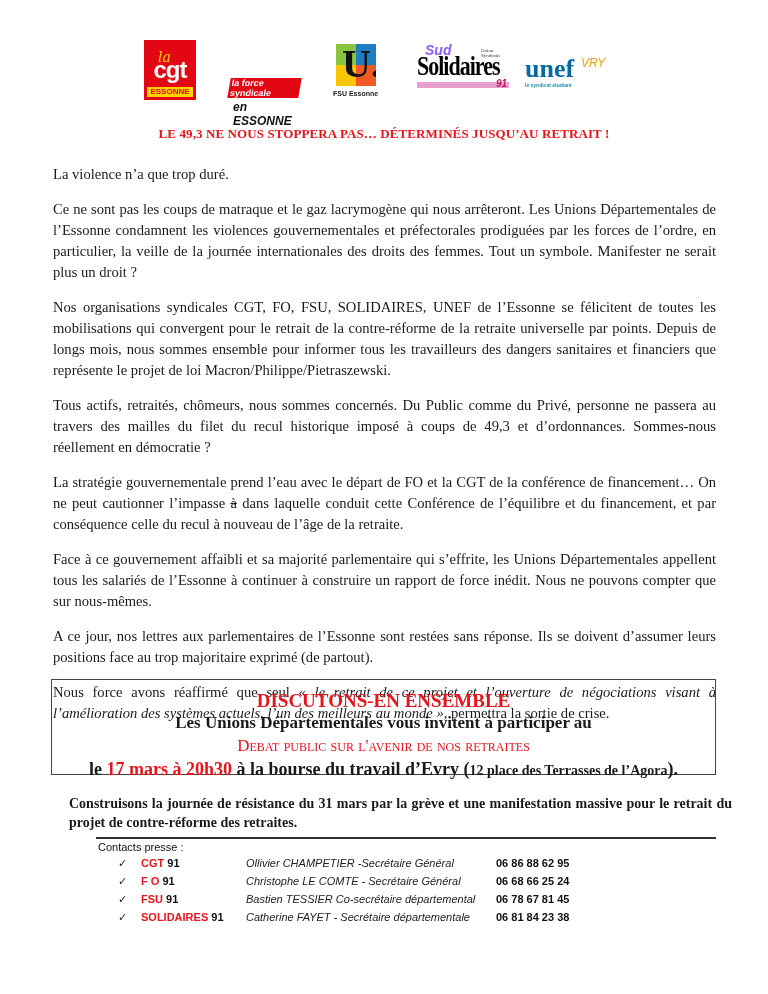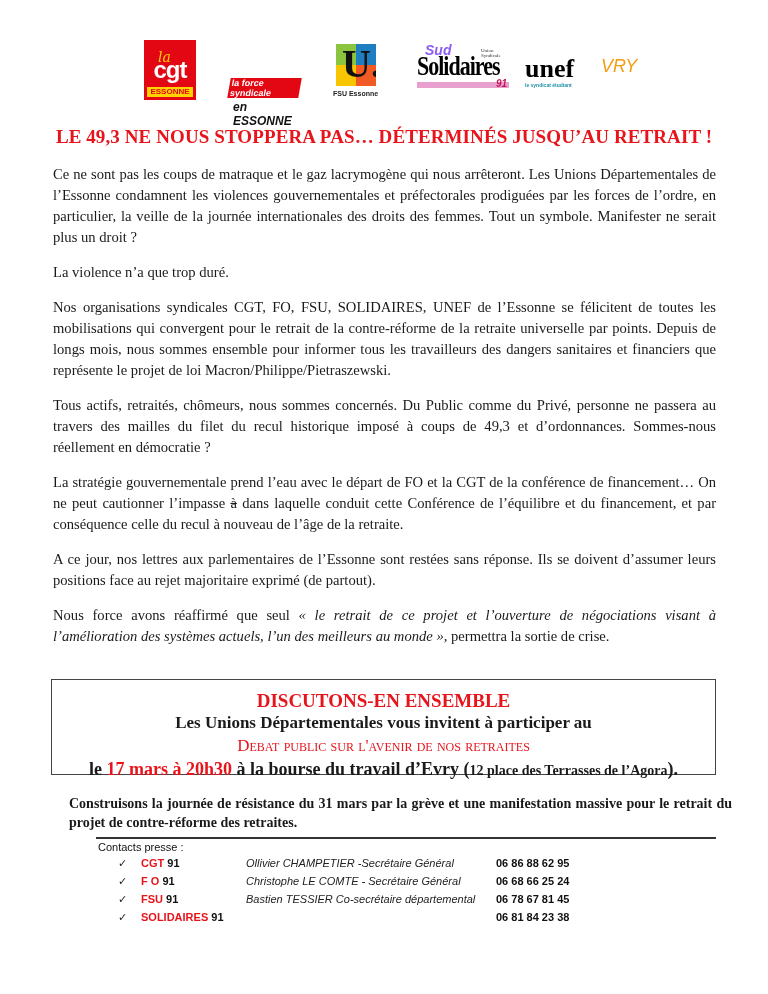--- a/index.html
+++ b/index.html
@@ -27,25 +27,25 @@
   .fsu .sub { position:absolute; top:46px; left:0; font-family:"Liberation Sans", sans-serif; font-weight:bold; font-size:7px; color:#222; white-space:nowrap; }
   
   .sol { left:417px; top:10px; width:92px; height:48px; }
   .sol .sud { position:absolute; top:-4px; left:8px; color:#8b5cf6; font-family:"Liberation Sans", sans-serif; font-weight:bold; font-style:italic; font-size:14px; }
   .sol .union { position:absolute; top:2px; left:64px; font-size:5px; color:#333; line-height:5px; width:26px; }
   .sol .name { position:absolute; top:8px; left:0; color:#000; font-family:"Liberation Serif", serif; font-weight:bold; font-size:22px; letter-spacing:-1px; transform:scaleY(1.2); }
   .sol .strip { position:absolute; top:36px; left:0; width:92px; height:6px; background:#e8a0cf; }
   .sol .num { position:absolute; top:32px; right:2px; color:#c2185b; font-family:"Liberation Sans", sans-serif; font-weight:bold; font-style:italic; font-size:10px; }
   
   .unef { left:525px; top:18px; width:100px; height:40px; }
-  .unef .name { position:absolute; top:0; left:0; color:#000000; font-family:"Liberation Serif", serif; font-weight:bold; font-size:26px; }
-  .unef .evry { position:absolute; top:2px; left:76px; color:#f39c12; font-family:"Liberation Sans", sans-serif; font-size:18px; font-style:italic; }
+  .unef .name { position:absolute; top:0; left:0; color:#0369a1; font-family:"Liberation Serif", serif; font-weight:bold; font-size:26px; }
+  .unef .evry { position:absolute; top:2px; left:56px; color:#f39c12; font-family:"Liberation Sans", sans-serif; font-size:12px; font-style:italic; }
   .unef .sub { position:absolute; top:28px; left:0; color:#1f8fa6; font-family:"Liberation Sans", sans-serif; font-weight:bold; font-size:5px; }
 
-  .title { position:absolute; top:126px; left:0; width:768px; text-align:center; color:#e8141c; font-family:"Liberation Serif", serif; font-weight:bold; font-size:19px; letter-spacing:0.1px; }
+  .title { position:absolute; top:126px; left:0; width:768px; text-align:center; color:#e8141c; font-family:"Liberation Serif", serif; font-weight:bold; font-size:13px; letter-spacing:0.1px; }
 
   .body-text { position:absolute; top:164px; left:53px; width:663px; font-size:14.6px; line-height:21px; }
   .body-text p { margin:0 0 14px 0; text-align:justify; }
   .strike { text-decoration:line-through; }
   .quote { font-style:italic; }
 
   .event-box { position:absolute; top:679px; left:51px; width:665px; height:96px; border:1.5px solid #444; box-sizing:border-box; text-align:center; }
   .ev-title { color:#e8141c; font-weight:bold; font-size:19px; margin-top:10px; line-height:22px; }
   .ev-sub { font-weight:bold; font-size:17px; line-height:22px; }
   .ev-debate { color:#e8141c; font-size:17px; line-height:24px; font-variant:small-caps; }
@@ -99,26 +99,27 @@
   <div class="logo unef">
     <span class="name">unef</span>
     <span class="evry">VRY</span>
     <span class="sub">le syndicat étudiant</span>
   </div>
 </div>
 
 <div class="title">LE 49,3 NE NOUS STOPPERA PAS… DÉTERMINÉS JUSQU’AU RETRAIT !</div>
 
 <div class="body-text">
+  <p>La violence n’a que trop duré.</p>
   <p>Ce ne sont pas les coups de matraque et le gaz lacrymogène qui nous arrêteront. Les Unions Départementales de l’Essonne condamnent les violences gouvernementales et préfectorales prodiguées par les forces de l’ordre, en particulier, la veille de la journée internationales des droits des femmes. Tout un symbole. Manifester ne serait plus un droit ?</p>
-  <p>La violence n’a que trop duré.</p>
   <p>Nos organisations syndicales CGT, FO, FSU, SOLIDAIRES, UNEF de l’Essonne se félicitent de toutes les mobilisations qui convergent pour le retrait de la contre-réforme de la retraite universelle par points. Depuis de longs mois, nous sommes ensemble pour informer tous les travailleurs des dangers sanitaires et financiers que représente le projet de loi Macron/Philippe/Pietraszewski.</p>
   <p>Tous actifs, retraités, chômeurs, nous sommes concernés. Du Public comme du Privé, personne ne passera au travers des mailles du filet du recul historique imposé à coups de 49,3 et d’ordonnances. Sommes-nous réellement en démocratie ?</p>
   <p><span>La stratégie gouvernementale prend l’eau avec le départ de FO et la CGT de la conférence de financement… On ne peut cautionner l’impasse </span><span class="strike">à</span><span> dans laquelle conduit cette Conférence de l’équilibre et du financement, et par conséquence celle du recul à nouveau de l’âge de la retraite.</span></p>
-  <p>A ce jour, nos lettres aux parlementaires de l’Essonne sont restées sans réponse. Ils se doivent d’assumer leurs positions face au rejet majoritaire exprimé (de partout).</p>
+  <p>Face à ce gouvernement affaibli et sa majorité parlementaire qui s’effrite, les Unions Départementales appellent tous les salariés de l’Essonne à continuer à construire un rapport de force inédit. Nous ne pouvons compter que sur nous-mêmes.</p>
+  <p>A ce jour, nos lettres aux parlementaires de l’Essonne sont restées sans réponse. Ils se doivent d’assumer leurs positions face au trop majoritaire exprimé (de partout).</p>
   <p><span>Nous force avons réaffirmé que seul </span><span class="quote">« le retrait de ce projet et l’ouverture de négociations visant à l’amélioration des systèmes actuels, l’un des meilleurs au monde »</span><span>, permettra la sortie de crise.</span></p>
 </div>
 
 <div class="event-box">
   <div class="ev-title">DISCUTONS-EN ENSEMBLE</div>
   <div class="ev-sub">Les Unions Départementales vous invitent à participer au</div>
   <div class="ev-debate">Debat public sur l'avenir de nos retraites</div>
   <div class="ev-date"><span>le </span><span class="red">17 mars à 20h30</span><span> à la bourse du travail d’Evry (</span><span class="small">12 place des Terrasses de l’Agora</span><span>).</span></div>
 </div>
 
@@ -142,15 +143,16 @@
   </div>
   <div class="contact-row">
     <span class="check">✓</span>
     <span class="org"><span class="o">FSU</span><span class="n"> 91</span></span>
     <span class="person">Bastien TESSIER Co-secrétaire départemental</span>
     <span class="phone">06 78 67 81 45</span>
   </div>
   <div class="contact-row">
     <span class="check">✓</span>
     <span class="org"><span class="o">SOLIDAIRES</span><span class="n"> 91</span></span>
+    <span class="person">Catherine FAYET -  Secrétaire départementale</span>
     <span class="phone">06 81 84 23 38</span>
   </div>
 </div>
 
 </body></html>

